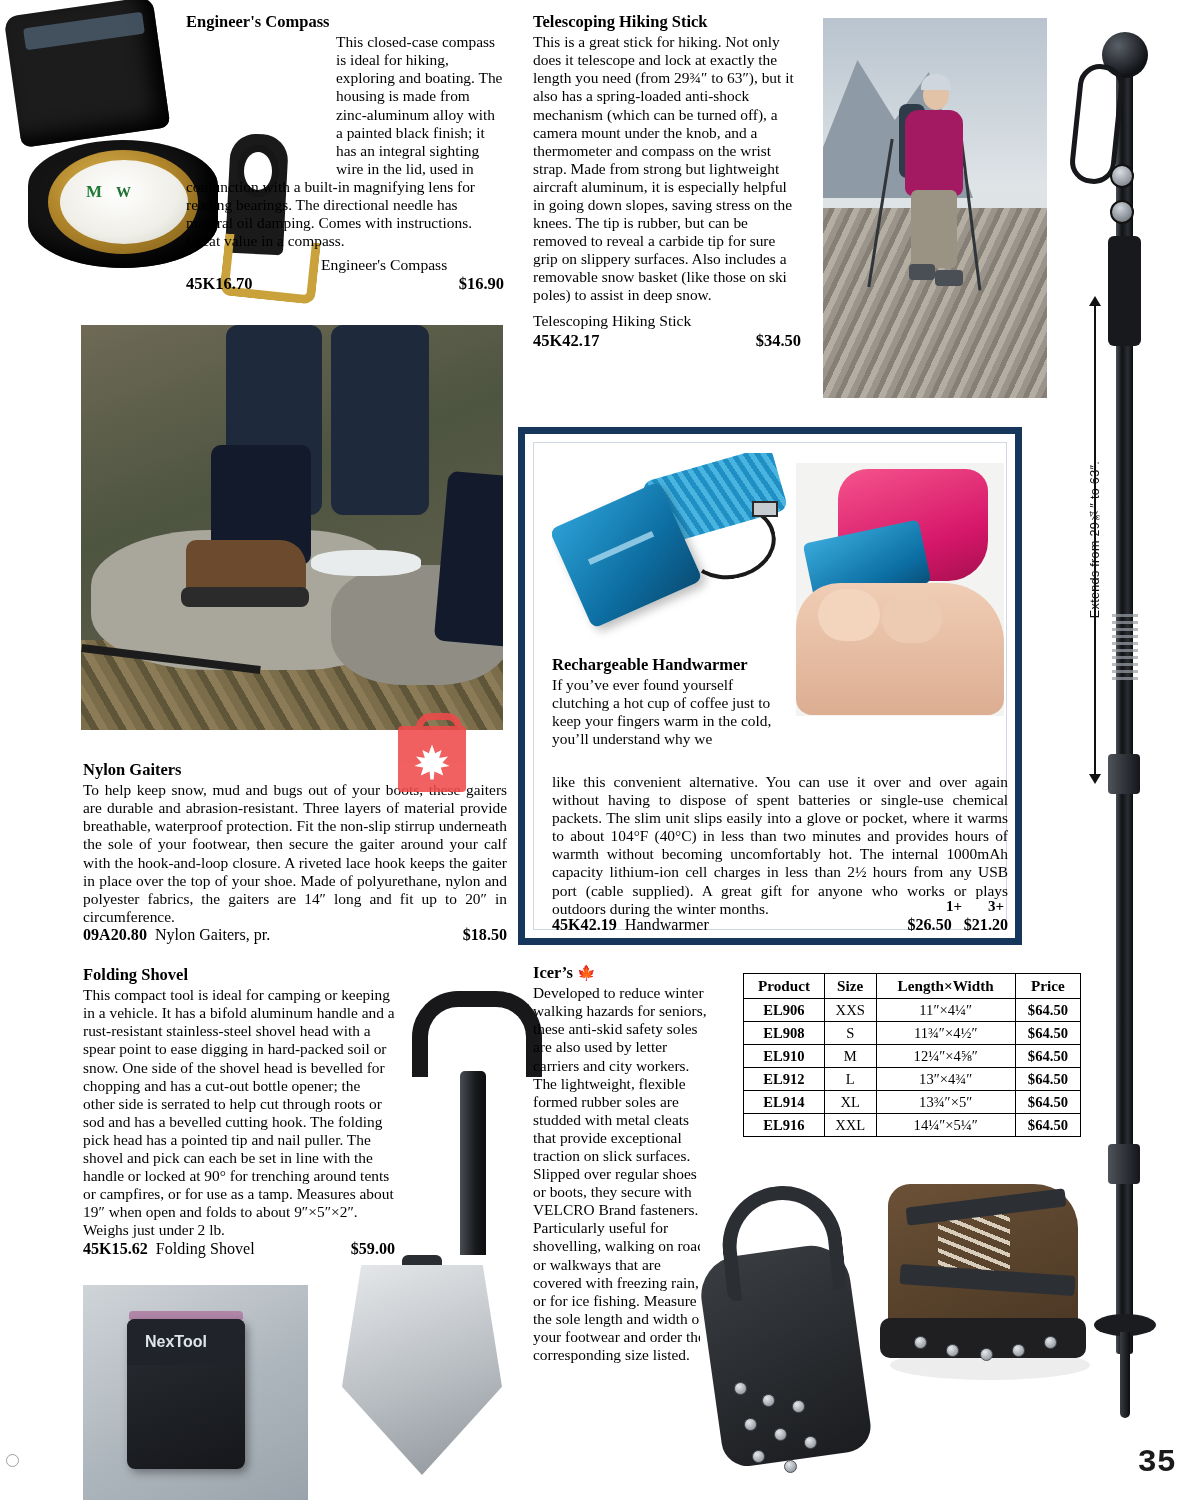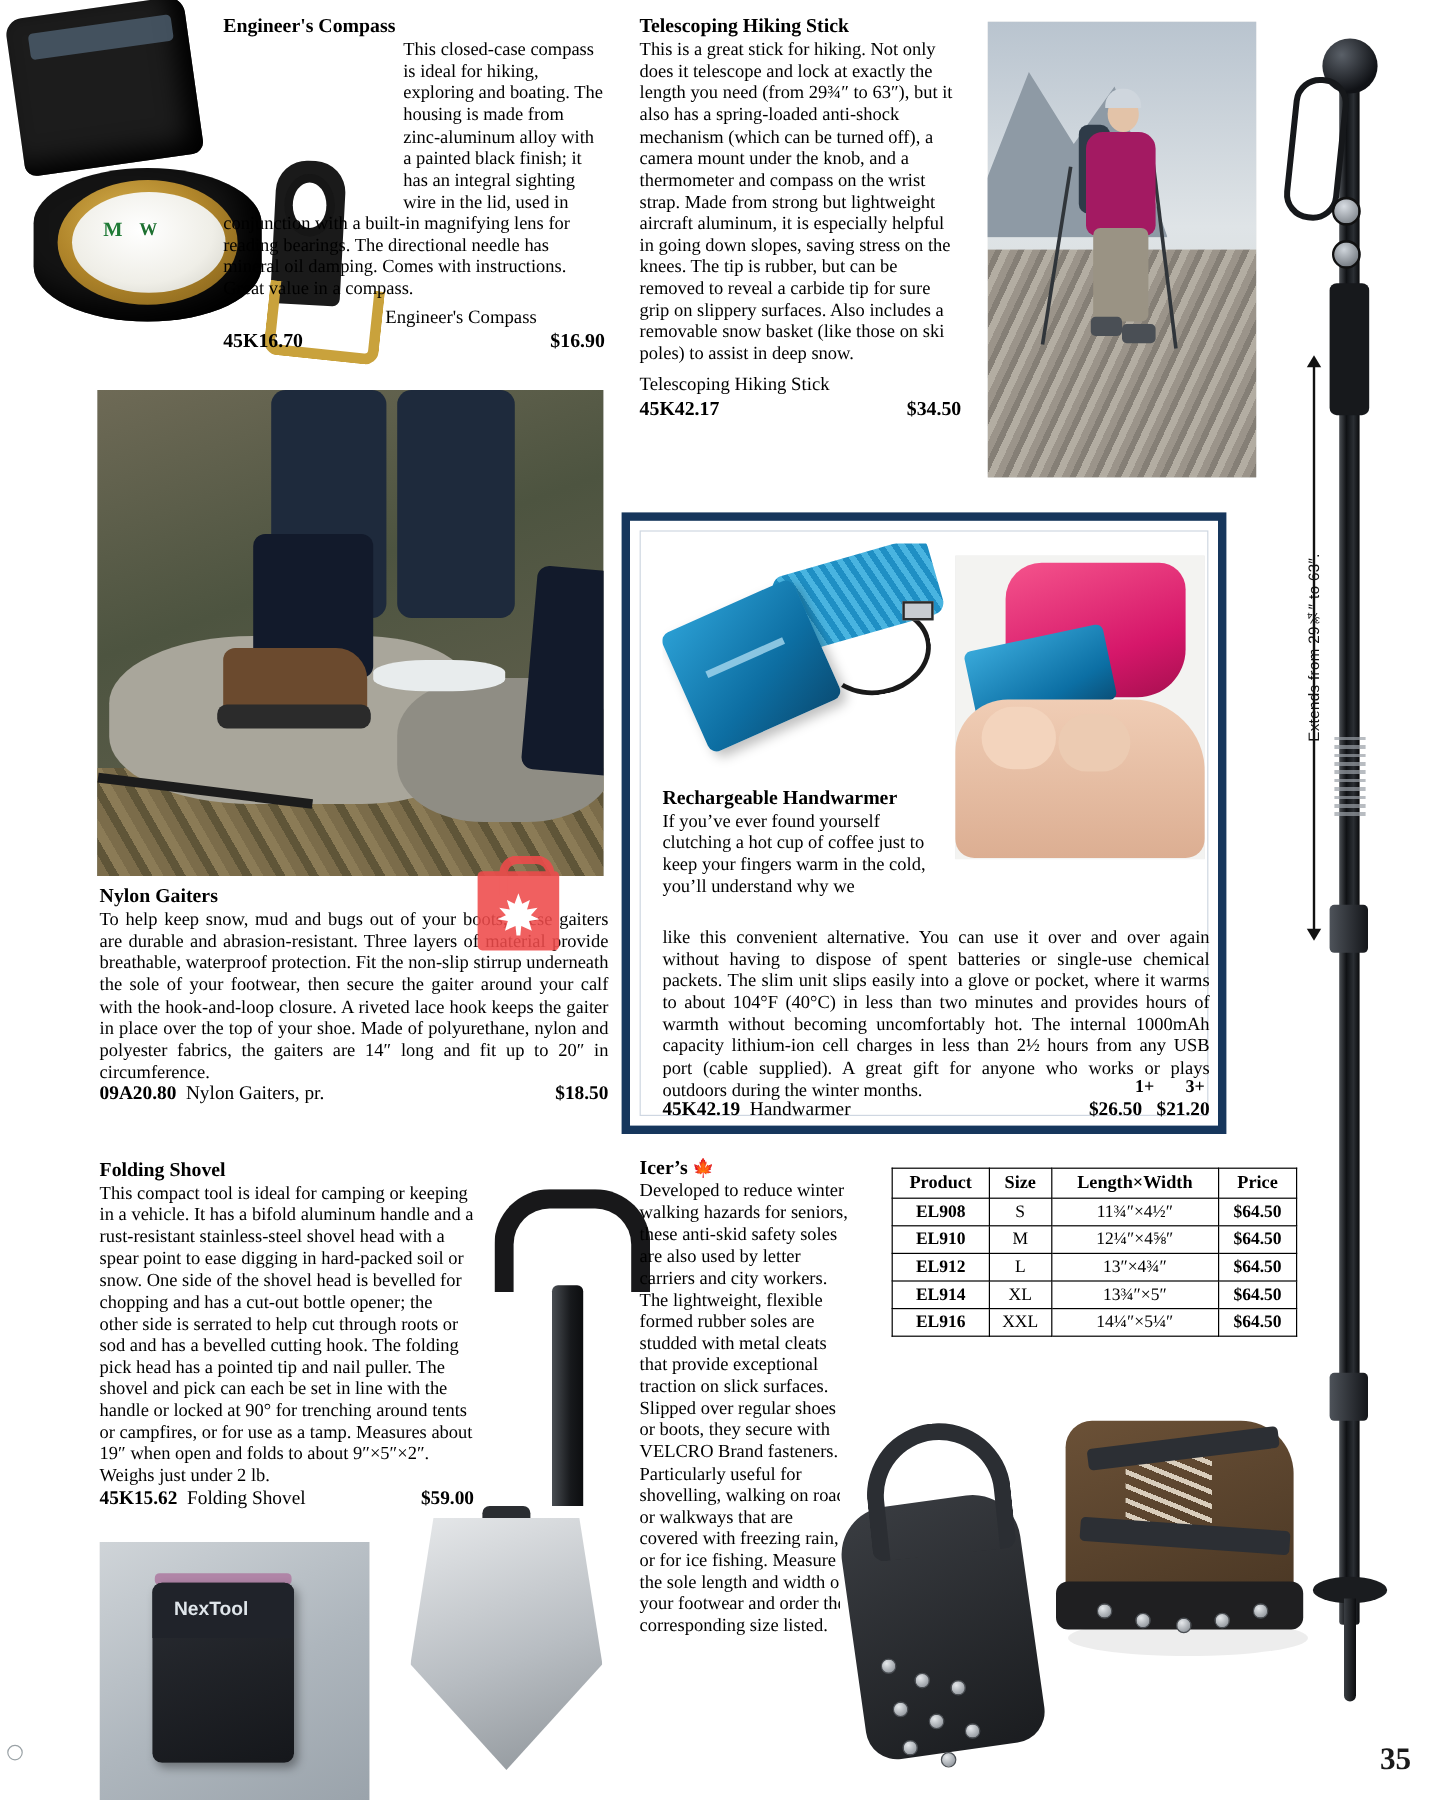--- a/index.html
+++ b/index.html
@@ -53,21 +53,21 @@
     position:absolute; left:1094px; top:305px; width:2px; height:470px; background:#111;
   }
   .extends-arrow:before, .extends-arrow:after {
     content:""; position:absolute; left:-5px; border-left:6px solid transparent; border-right:6px solid transparent;
   }
   .extends-arrow:before { top:-9px; border-bottom:10px solid #111; }
   .extends-arrow:after { bottom:-9px; border-top:10px solid #111; }
 
   
   #gaiters-photo { position:absolute; left:81px; top:325px; width:422px; height:405px; }
-  #gaiters-block { position:absolute; left:83px; top:737px; width:424px; }
+  #gaiters-block { position:absolute; left:83px; top:760px; width:424px; }
   #gaiters-order { display:flex; align-items:baseline; font-size:16.1px; margin-top:0px; }
   #gaiters-order .nm { margin-left:8px; font-weight:normal; }
   #gaiters-order .price { margin-left:auto; }
 
   
   #shovel-block { position:absolute; left:83px; top:965px; width:312px; }
   #shovel-order { display:flex; align-items:baseline; font-size:16.1px; margin-top:1px; }
   #shovel-order .nm { margin-left:8px; font-weight:normal; }
   #shovel-order .price { margin-left:auto; }
   #shovel-photo { position:absolute; left:400px; top:985px; width:160px; height:330px; }
@@ -96,22 +96,22 @@
   .leaf { color:#cf2027; font-size:15px; }
   #icers-table { position:absolute; left:743px; top:973px; width:338px; border-collapse:collapse; background:#fff; }
   #icers-table, #icers-table th, #icers-table td { border:1.6px solid #000; }
   #icers-table th { font-weight:bold; font-size:15.2px; padding:3px 4px; text-align:center; }
   #icers-table td { font-size:14.6px; padding:2.5px 4px; text-align:center; }
   #icers-table td.c-prod { font-weight:bold; }
   #icers-table td.c-price { font-weight:bold; }
   #icers-photo { position:absolute; left:700px; top:1150px; width:390px; height:345px; }
 
   
-  #page-no { position:absolute; right:24px; bottom:22px; font-size:26px; font-weight:bold;
-             font-family:Liberation Serif, serif; color:#1b1b1b;}
+  #page-no { position:absolute; right:24px; bottom:22px; font-size:32px; font-weight:bold;
+             font-family:Liberation Mono, monospace; color:#1b1b1b;}
 
   #reg-mark { position:absolute; left:6px; bottom:36px; width:13px; height:13px;
               border:1.5px solid #9aa2a6; border-radius:50%; }
 
   
   #watermark { position:absolute; left:380px; top:726px; width:560px; height:84px; pointer-events:none; }
   #wm-bag { position:absolute; left:18px; top:0px; width:68px; height:66px; background:#ef4b4b; border-radius:4px; opacity:.88; }
   #wm-bag:before {
     content:""; position:absolute; left:18px; top:-13px; width:32px; height:26px;
     border:7px solid #ef4b4b; border-bottom:none; border-radius:15px 15px 0 0;
@@ -444,20 +444,26 @@
   <table id="icers-table">
     <thead>
       <tr>
         <th>Product</th>
         <th>Size</th>
         <th>Length×Width</th>
         <th>Price</th>
       </tr>
     </thead>
     <tbody>
+      <tr>
+        <td class="c-prod">EL906</td>
+        <td>XXS</td>
+        <td>11″×4¼″</td>
+        <td class="c-price">$64.50</td>
+      </tr>
       <tr>
         <td class="c-prod">EL908</td>
         <td>S</td>
         <td>11¾″×4½″</td>
         <td class="c-price">$64.50</td>
       </tr>
       <tr>
         <td class="c-prod">EL910</td>
         <td>M</td>
         <td>12¼″×4⅝″</td>

